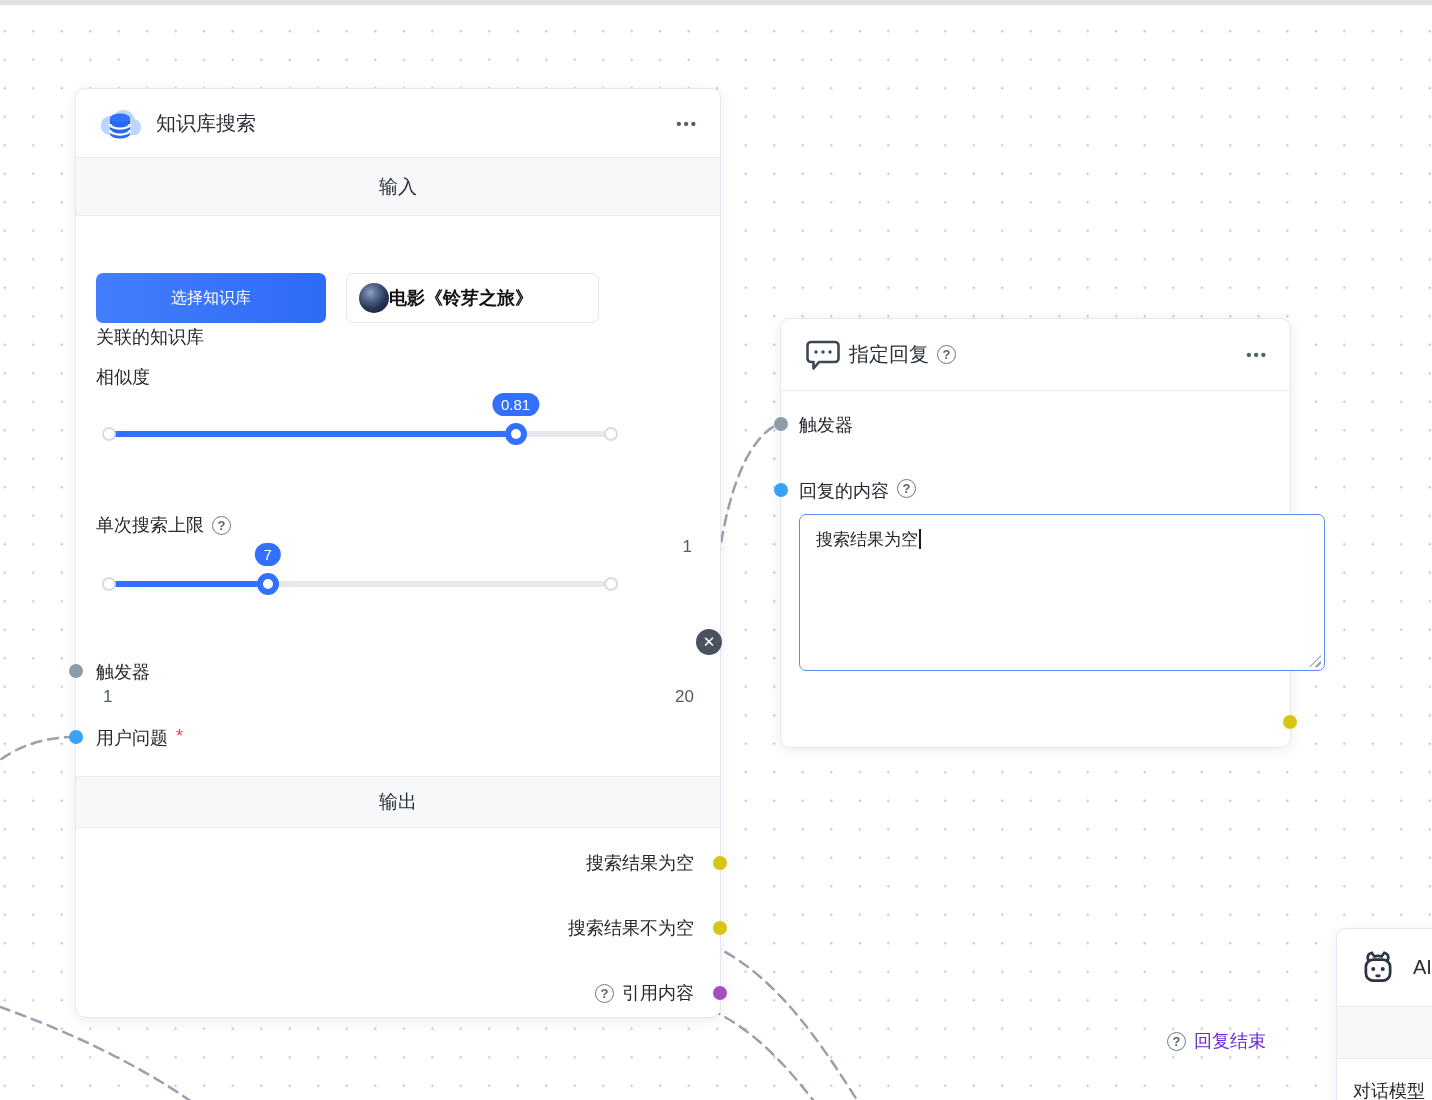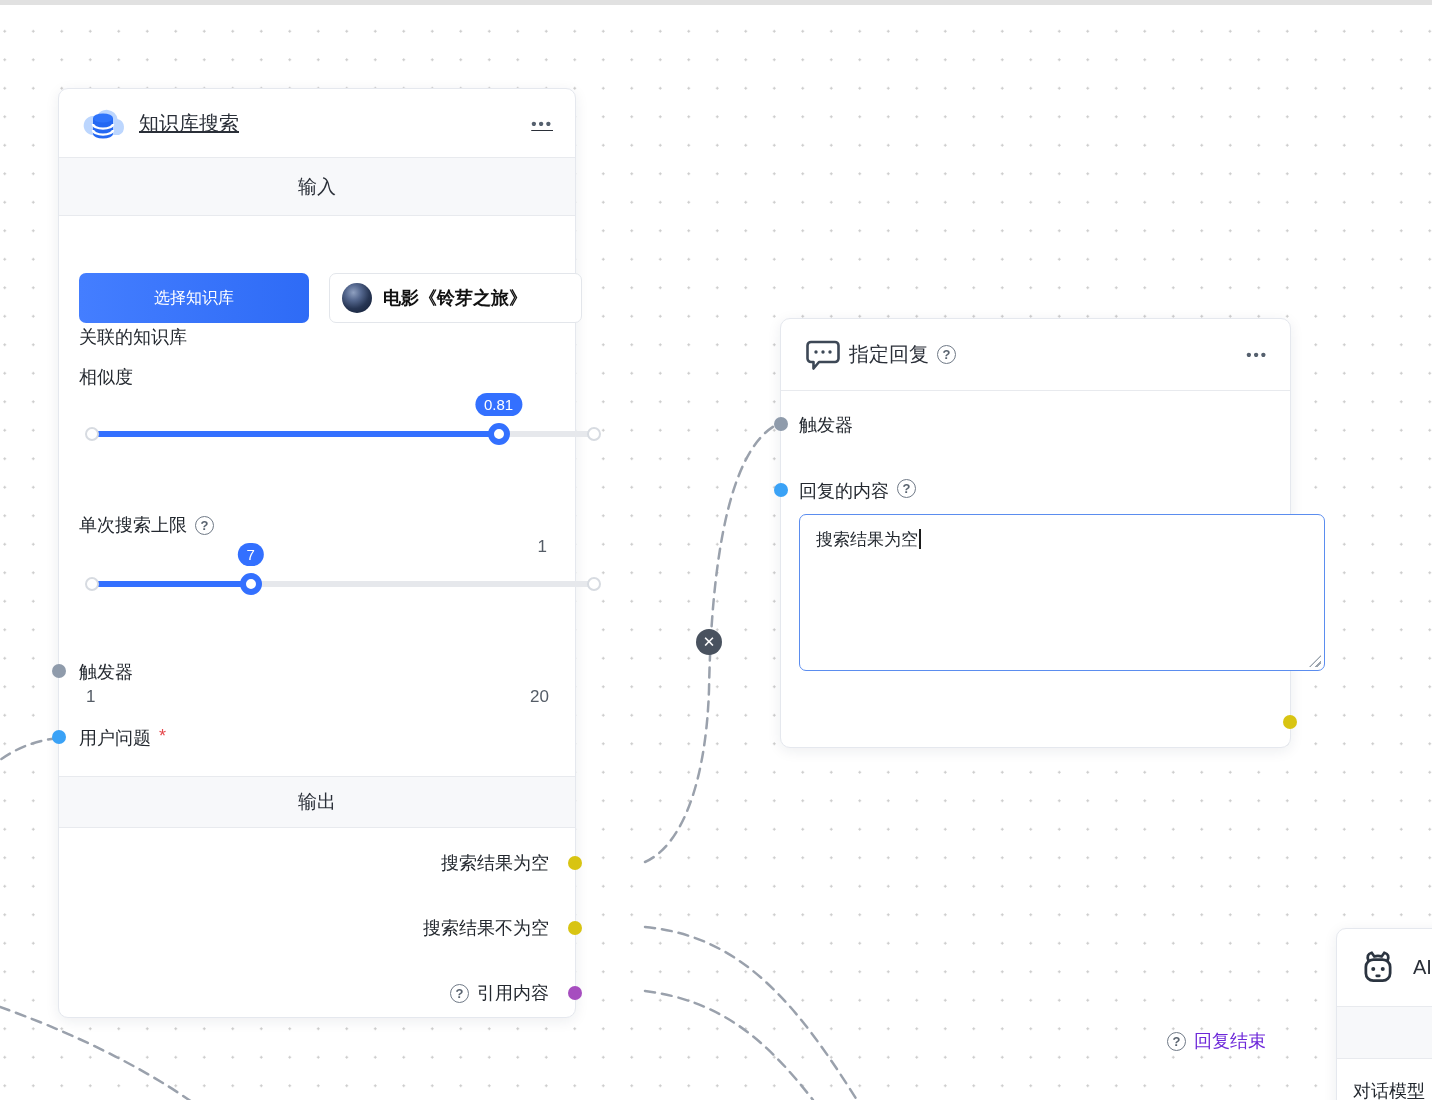--- a/index.html
+++ b/index.html
@@ -28,29 +28,29 @@
   .help-icon{display:inline-flex;align-items:center;justify-content:center;width:19px;height:19px;
              border:1.5px solid #707a87;border-radius:50%;color:#59636f;font-size:13px;font-weight:bold;flex:0 0 auto;}
   .help-icon::after{content:"?";}
   .handle{position:absolute;width:14px;height:14px;border-radius:50%;}
   .handle.gray{background:var(--handle-gray);}
   .handle.blue{background:var(--handle-blue);}
   .handle.yellow{background:var(--handle-yellow);}
   .handle.purple{background:var(--handle-purple);}
 
   
-  #kb-node{left:58px;top:88px;width:518px;height:930px;text-decoration:underline;}
+  #kb-node{left:75px;top:88px;width:646px;height:930px;}
   #kb-node .node-header{height:68px;}
   #kb-node .section-bar.input{position:absolute;left:0;top:68px;width:100%;height:59px;line-height:57px;}
   .kb-label{position:absolute;left:20px;font-size:18px;color:#23282f;}
   #kb-field-label{top:236px;text-align:right;}
   .select-btn{position:absolute;left:20px;top:184px;width:230px;height:50px;border:none;border-radius:7px;
       background:linear-gradient(90deg,#447eff,#2e6bf6);color:#fff;font-size:16px;cursor:pointer;}
   .kb-chip{position:absolute;left:270px;top:184px;width:253px;height:50px;border:1px solid #e3e6eb;border-radius:7px;
-      display:flex;align-items:center;padding:0 12px;gap:11px;background:#fff;cursor:pointer;}
+      display:flex;align-items:center;padding:0 12px;background:#fff;cursor:pointer;}
   .kb-chip .avatar{width:30px;height:30px;border-radius:50%;flex:0 0 auto;
       background:radial-gradient(circle at 38% 32%,#8fa0c0 0%,#55688f 28%,#273654 58%,#101a30 100%);}
   .kb-chip .chip-text{font-size:18px;font-weight:bold;color:#111;white-space:nowrap;}
   #similarity-label{top:276px;}
   .limit-label-row{position:absolute;left:20px;top:424px;display:flex;align-items:center;gap:8px;font-size:18px;color:#23282f;}
   .slider{position:absolute;left:33px;width:502px;height:20px;}
   #similarity-slider{top:335px;}
   #limit-slider{top:485px;}
   .slider .track{position:absolute;left:0;right:0;top:7px;height:6px;border-radius:3px;background:#e6e8ec;}
   .slider .fill{position:absolute;left:0;top:7px;height:6px;border-radius:3px;background:var(--accent-blue);width:var(--pct,50%);}

